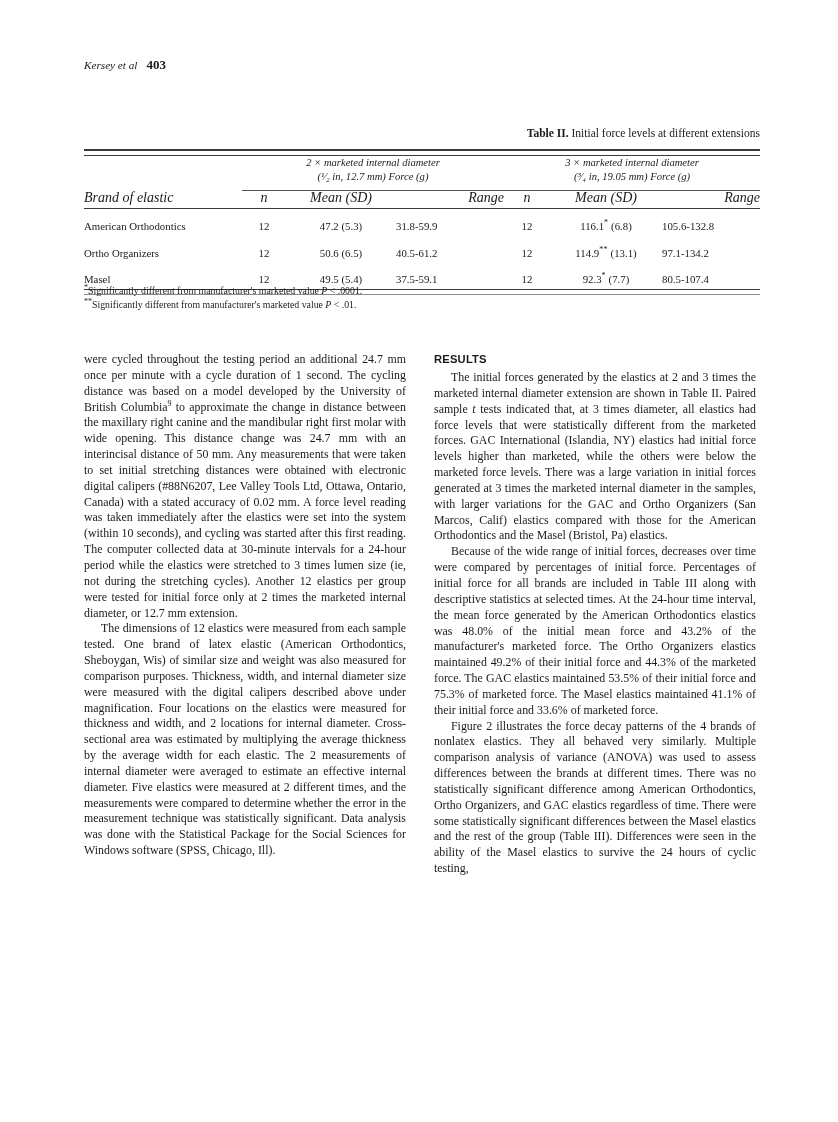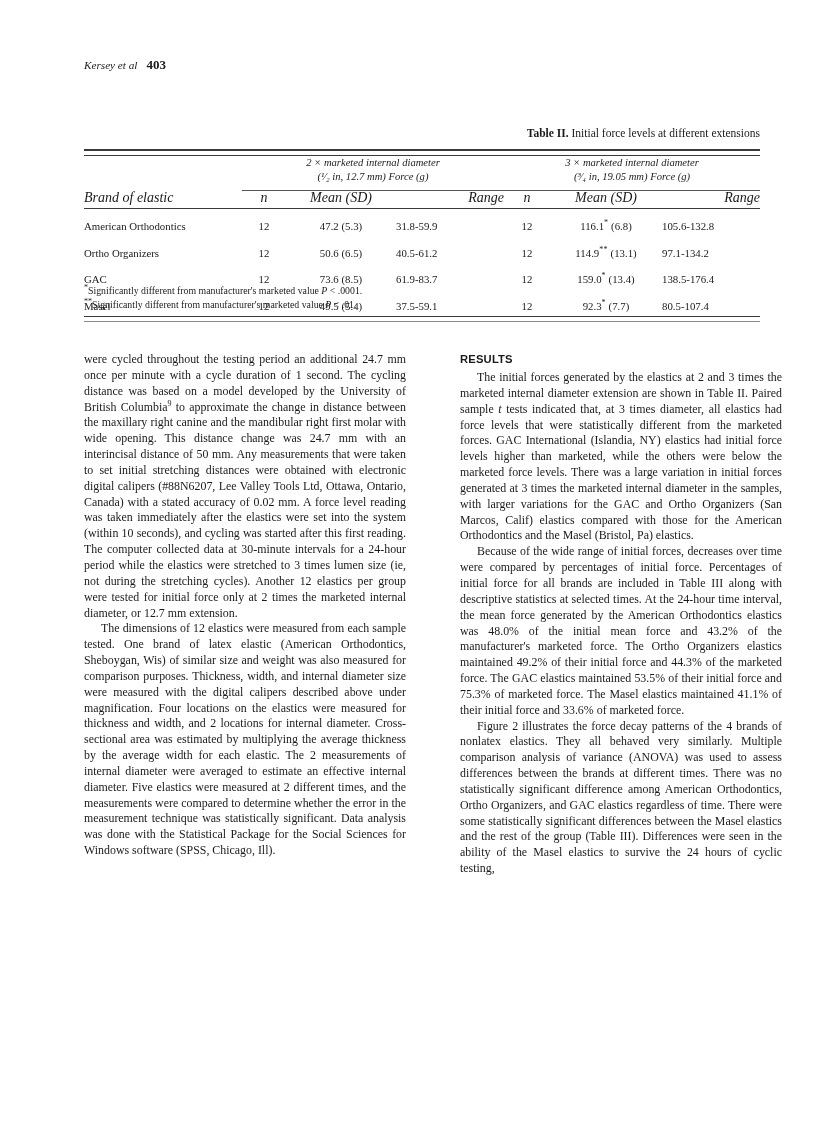--- a/index.html
+++ b/index.html
@@ -56,21 +56,21 @@
   .sup{font-size:8px;vertical-align:super;line-height:0;letter-spacing:0.3px;}
 
   .footnotes{position:absolute;left:84px;top:284px;width:520px;font-size:9.8px;line-height:14px;}
   .fn{display:block;}
   .fn .fnmark{font-size:8px;vertical-align:super;line-height:0;}
   .fn i{font-style:italic;}
 
   
   .col{position:absolute;top:352px;width:322px;font-size:11.9px;line-height:15.85px;text-align:justify;}
   .col.left{left:84px;}
-  .col.right{left:460px;}
+  .col.right{left:434px;}
   .col p{margin:0;text-indent:17px;}
   .col p.noindent{text-indent:0;}
   .col h3{
     margin:0 0 3px 0;font-family:"Liberation Sans",sans-serif;
     font-size:11.2px;font-weight:bold;letter-spacing:0.2px;line-height:15px;
   }
   .col sup{font-size:8px;vertical-align:super;line-height:0;}
   .col i{font-style:italic;}
 </style>
 </head>
@@ -152,29 +152,20 @@
       <tr class="drow">
         <td class="brand">Ortho Organizers</td>
         <td class="n">12</td>
         <td class="mean">50.6 (6.5)</td>
         <td class="range">40.5-61.2</td>
         <td class="n">12</td>
         <td class="mean"><span>114.9</span><span class="sup">**</span> <span>(13.1)</span></td>
         <td class="range">97.1-134.2</td>
       </tr>
 
-      <tr class="drow">
-        <td class="brand">GAC</td>
-        <td class="n">12</td>
-        <td class="mean">73.6 (8.5)</td>
-        <td class="range">61.9-83.7</td>
-        <td class="n">12</td>
-        <td class="mean"><span>159.0</span><span class="sup">*</span> <span>(13.4)</span></td>
-        <td class="range">138.5-176.4</td>
-      </tr>
 
       <tr class="drow">
         <td class="brand">Masel</td>
         <td class="n">12</td>
         <td class="mean">49.5 (5.4)</td>
         <td class="range">37.5-59.1</td>
         <td class="n">12</td>
         <td class="mean"><span>92.3</span><span class="sup">*</span> <span>(7.7)</span></td>
         <td class="range">80.5-107.4</td>
       </tr>

